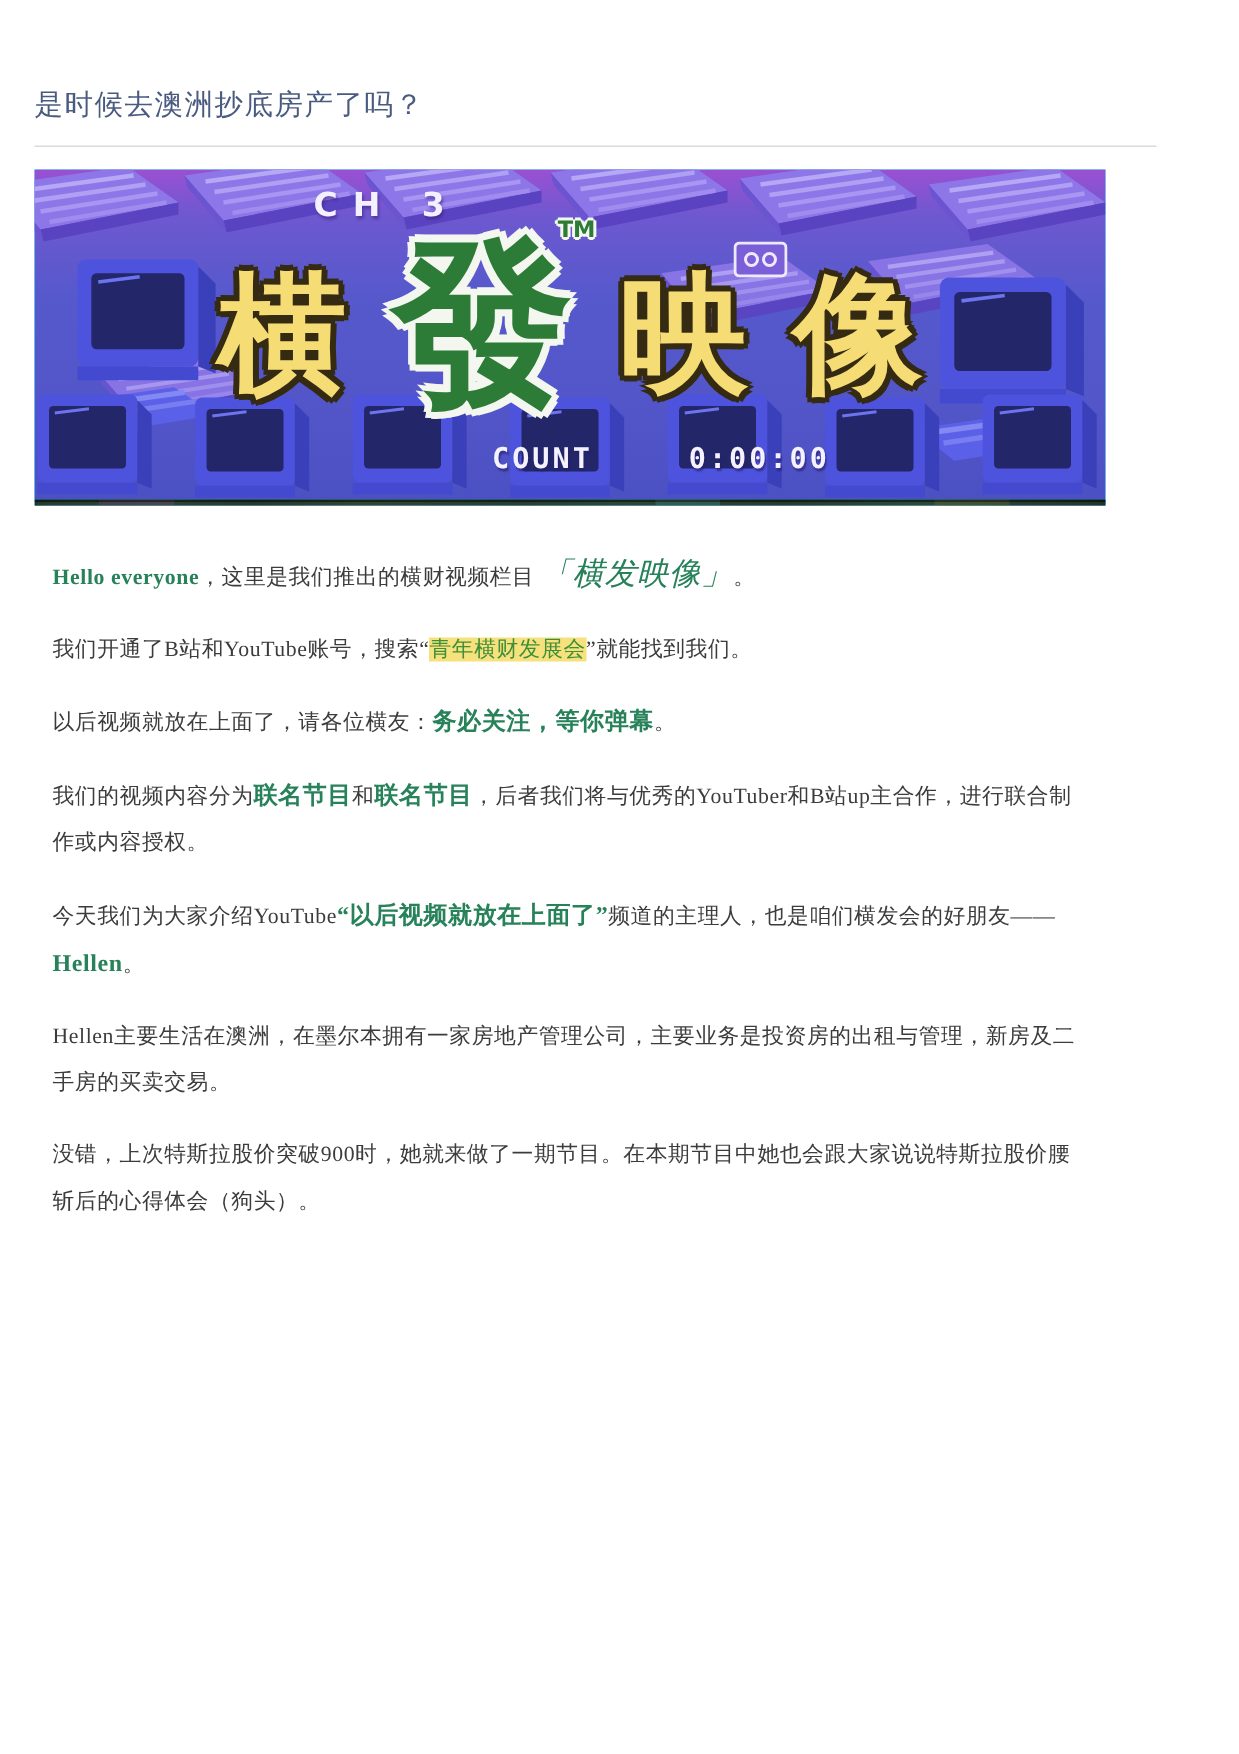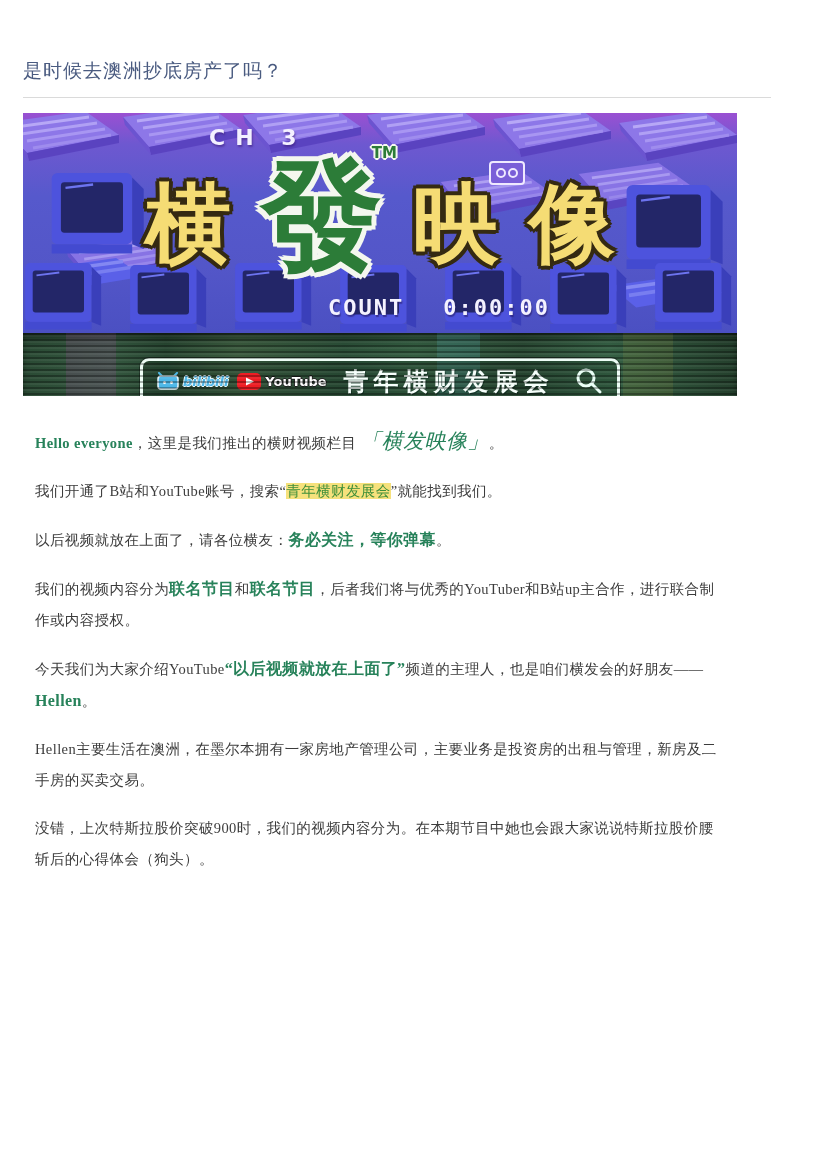--- a/index.html
+++ b/index.html
@@ -17,21 +17,21 @@
   }
   .page{position:relative;width:826px;height:1169px;padding:58px 55px 0 23px;}
   h1.title{
     margin:0;font-size:19px;font-weight:400;color:var(--title-blue);
     letter-spacing:1px;line-height:26px;
   }
   .divider{border:none;border-top:1px solid #dadada;margin:13px 0 0 0;}
 
   
   .banner{
-    position:relative;width:714px;height:283px;margin-top:15px;
+    position:relative;width:714px;height:224px;margin-top:15px;
     overflow:hidden;background:#0ea5e9;
   }
   .banner-top{
     position:absolute;left:0;top:0;width:714px;height:220px;
     background:linear-gradient(180deg,#9a50d2 0%,#6e58d0 14%,#5659cc 38%,#5356c8 70%,#4b50c2 100%);
   }
   .computers{position:absolute;left:0;top:0;}
   .channel{
     position:absolute;left:186px;top:12px;color:#f3f0ff;
     font-family:"DejaVu Sans",sans-serif;font-weight:bold;font-size:22px;
@@ -53,22 +53,22 @@
     text-shadow:-5px 0 0 #f4f7ef,5px 0 0 #f4f7ef,0 -5px 0 #f4f7ef,0 5px 0 #f4f7ef,
       -4px -4px 0 #f4f7ef,4px -4px 0 #f4f7ef,-4px 4px 0 #f4f7ef,4px 4px 0 #f4f7ef;
   }
   .tm{
     position:absolute;right:-14px;top:-10px;font-size:15px;color:#2c7c38;
     text-shadow:-2px 0 0 #f4f7ef,2px 0 0 #f4f7ef,0 -2px 0 #f4f7ef,0 2px 0 #f4f7ef,
       -1px -1px 0 #f4f7ef,1px -1px 0 #f4f7ef,-1px 1px 0 #f4f7ef,1px 1px 0 #f4f7ef;
   }
   .cassette{position:absolute;left:466px;top:48px;}
   .count-row{
-    position:absolute;left:305px;top:182px;display:flex;gap:39px;
-    font-family:"DejaVu Sans Mono",monospace;font-weight:bold;font-size:22px;
+    position:absolute;left:305px;top:182px;display:flex;gap:64px;
+    font-family:"DejaVu Sans Mono",monospace;font-weight:bold;font-size:19px;
     color:#f4f2ff;letter-spacing:2px;text-shadow:1px 2px 1px rgba(40,30,110,.6);
   }
   .banner-strip{
     position:absolute;left:0;top:220px;width:714px;height:95px;
     background:
       linear-gradient(90deg,#2a4a34 0%,#355840 12%,#274631 20%,#3a5a3d 30%,#2b4f38 45%,#335c40 55%,#2a4a34 70%,#356044 82%,#243f2c 100%);
     box-shadow:inset 0 8px 10px -4px rgba(0,0,0,.55), inset 0 -8px 10px -4px rgba(0,0,0,.5);
   }
   .strip-band{position:absolute;top:0;height:100%;}
   .band-magenta{left:6%;width:7%;background:rgba(165,70,160,.20);}
@@ -230,16 +230,16 @@
     </div>
   </div>
 
   <div class="article">
       <p class="para"><span class="seg seg-strong-green">Hello everyone</span><span class="seg seg-plain">，这里是我们推出的横财视频栏目 </span><span class="seg seg-quote-green">「横发映像」</span><span class="seg seg-plain">。</span></p>
       <p class="para"><span class="seg seg-plain">我们开通了B站和YouTube账号，搜索“</span><span class="seg seg-highlight">青年横财发展会</span><span class="seg seg-plain">”就能找到我们。</span></p>
       <p class="para"><span class="seg seg-plain">以后视频就放在上面了，请各位横友：</span><span class="seg seg-em-green">务必关注，等你弹幕</span><span class="seg seg-plain">。</span></p>
       <p class="para"><span class="seg seg-plain">我们的视频内容分为</span><span class="seg seg-em-green">联名节目</span><span class="seg seg-plain">和</span><span class="seg seg-em-green">联名节目</span><span class="seg seg-plain">，后者我们将与优秀的YouTuber和B站up主合作，进行联合制作或内容授权。</span></p>
       <p class="para"><span class="seg seg-plain">今天我们为大家介绍YouTube</span><span class="seg seg-em-green">“以后视频就放在上面了”</span><span class="seg seg-plain">频道的主理人，也是咱们横发会的好朋友——</span><span class="seg seg-em-green">Hellen</span><span class="seg seg-plain">。</span></p>
       <p class="para"><span class="seg seg-plain">Hellen主要生活在澳洲，在墨尔本拥有一家房地产管理公司，主要业务是投资房的出租与管理，新房及二手房的买卖交易。</span></p>
-      <p class="para"><span class="seg seg-plain">没错，上次特斯拉股价突破900时，我们的视频内容分为。在本期节目中她也会跟大家说说特斯拉股价腰斩后的心得体会（狗头）。</span></p>
+      <p class="para"><span class="seg seg-plain">没错，上次特斯拉股价突破900时，她就来做了一期节目。在本期节目中她也会跟大家说说特斯拉股价腰斩后的心得体会（狗头）。</span></p>
     </div>
 
 </div>
 
 </body></html>

